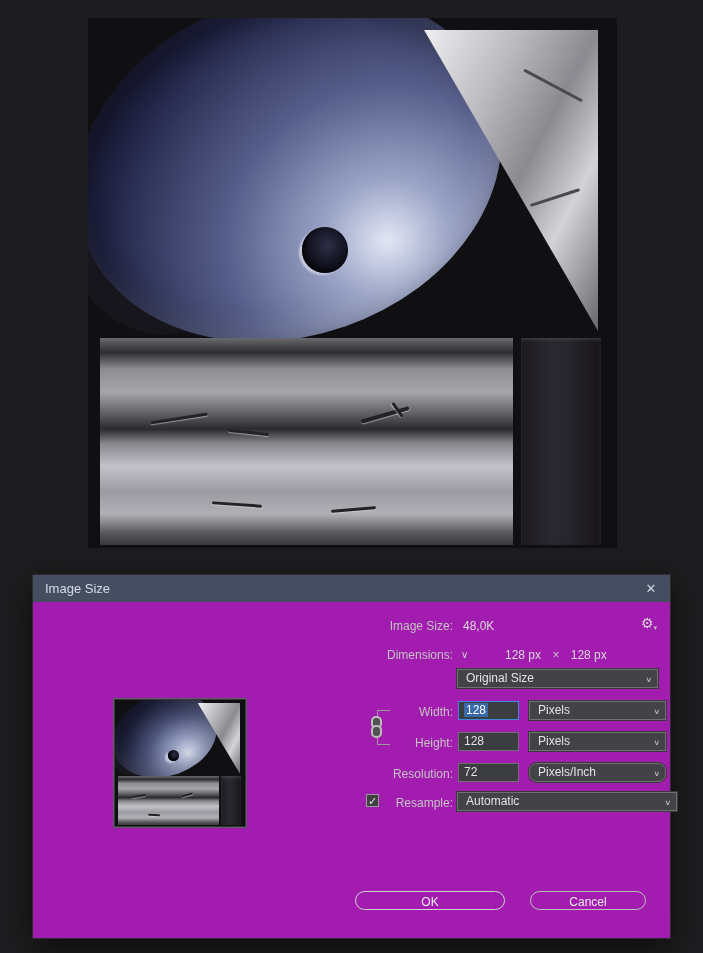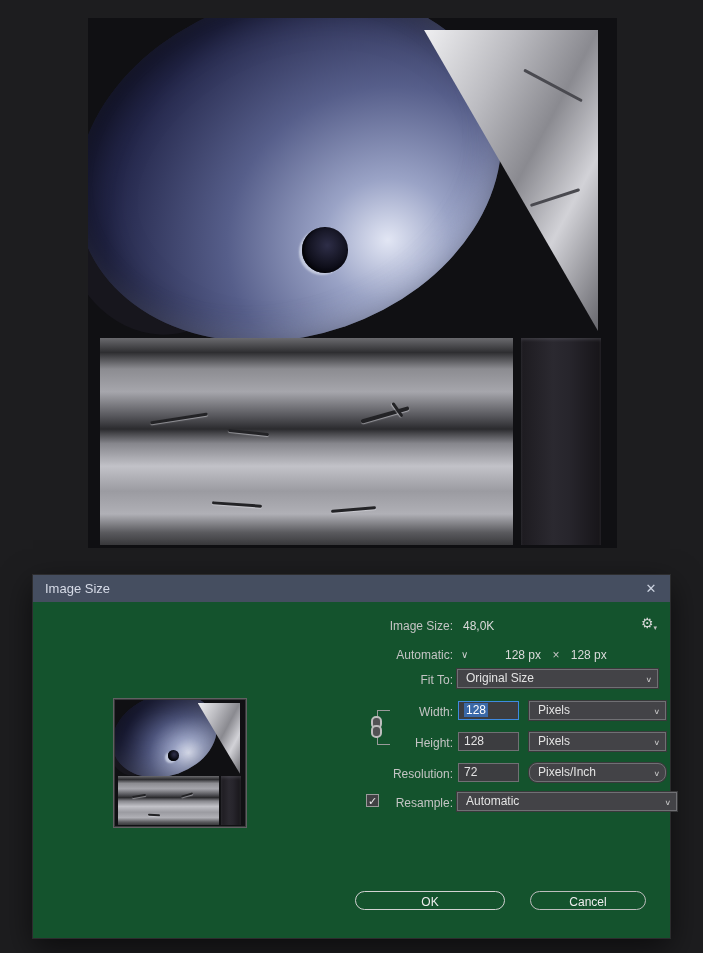--- a/index.html
+++ b/index.html
@@ -28,21 +28,21 @@
                  #2b2b2e 44%, #86868c 51%, #c2c2c8 62%, #9b9ba1 74%, #b0b0b6 85%,
                  #5a5a5e 94%, #39393c 100%); }
   .crack { position:absolute; height:3px; background:#232326; border-radius:2px;
                box-shadow:0 1px 1px rgba(230,230,235,.5); }
   .tex-col { position:absolute; left:81.8%; top:60.4%; width:15.2%; height:39%;
                background:linear-gradient(90deg,#1d1b20 0%, #2b2930 40%, #27252c 60%, #171519 100%);
                box-shadow:inset 0 2px 3px rgba(120,120,130,.3); }
 
   
   .dialog { position:absolute; left:33px; top:575px; width:637px; height:363px;
-            background:#14532d; box-shadow:0 0 0 1px #2c2c2e, 0 10px 30px rgba(0,0,0,.6); }
+            background:#a21caf; box-shadow:0 0 0 1px #2c2c2e, 0 10px 30px rgba(0,0,0,.6); }
   .tbar { position:absolute; left:0; top:0; width:100%; height:27px; background:#454e60; }
   .tbar .ttl { position:absolute; left:12px; top:0; line-height:27px; font-size:13px; color:#d6dbe7; }
   .tbar .close { position:absolute; right:0; top:0; width:38px; height:27px; text-align:center;
                  line-height:27px; color:#ccd3e0; font-size:13px; cursor:default; }
 
   .lbl { position:absolute; left:0; width:420px; text-align:right; color:#c4c4c4; font-size:12px; }
   .val { position:absolute; color:#dadada; font-size:12px; }
 
   .dd { position:absolute; height:19px; background:#434347; border:1px solid #707074;
         box-shadow:0 0 0 1px #39393b; color:#e3e3e3; font-size:12px; line-height:17px;
@@ -106,29 +106,28 @@
 
   <div class="tbar">
     <span class="ttl">Image Size</span>
     <span class="close"><span>✕</span></span>
   </div>
 
   <div class="lbl" style="top:44px;">Image Size:</div>
   <div class="val" style="left:430px;top:44px;">48,0K</div>
   <div class="gear"><span>⚙</span><span class="caret">▾</span></div>
 
-  <div class="lbl" style="top:73px;">Automatic:</div>
+  <div class="lbl" style="top:73px;">Dimensions:</div>
   <div class="chevbox" style="left:428px;top:74px;"><span>∨</span></div>
   <div class="val" style="left:452px;top:73px;margin-left:20px;">
     <span>128 px</span>
     <span style="margin:0 8px;color:#c4c4c4;">×</span>
     <span>128 px</span>
   </div>
 
-  <div class="lbl" style="top:98px;">Fit To:</div>
   <div class="dd" style="left:424px;top:94px;width:201px;">
     <span>Original Size</span>
     <span class="chev">∨</span>
   </div>
 
   <div class="lbl" style="top:130px;">Width:</div>
   <div class="field focus" style="left:425px;top:126px;width:61px;">
     <span class="sel">128</span>
   </div>
   <div class="dd" style="left:496px;top:126px;width:137px;">

